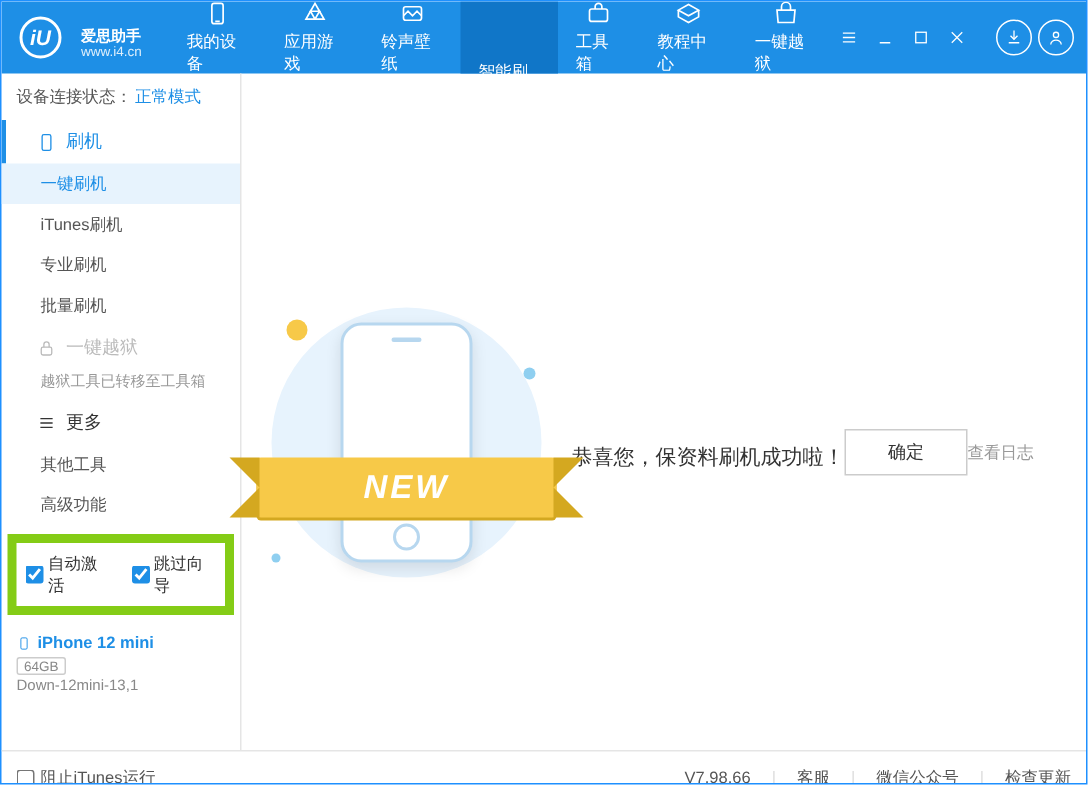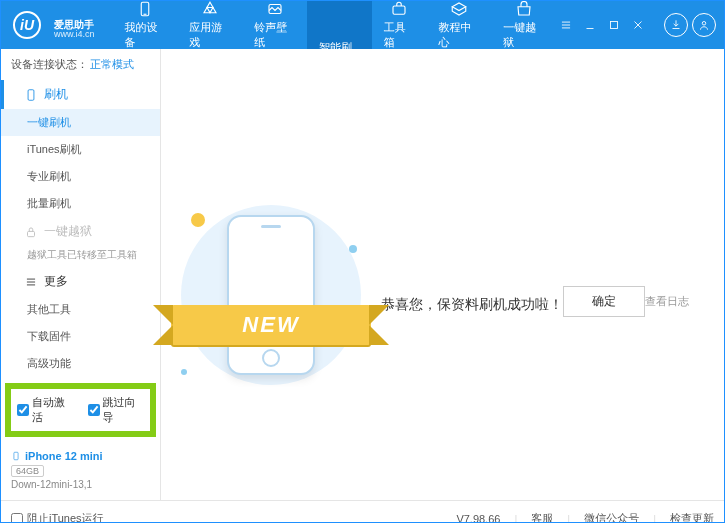--- a/index.html
+++ b/index.html
@@ -228,21 +228,20 @@
     <div class="section-hdr">
       <svg viewBox="0 0 24 24">
           <line x1="5" y1="7" x2="19" y2="7"></line>
           <line x1="5" y1="12" x2="19" y2="12"></line>
           <line x1="5" y1="17" x2="19" y2="17"></line>
         </svg>
       <span>更多</span>
     </div>
     <div class="sub-list">
       <div class="sub-item">其他工具</div>
-      <div class="sub-item">下载固件</div>
       <div class="sub-item">高级功能</div>
     </div>
 
     <div class="checkbox-area">
       <label class="chk">
         <input type="checkbox" checked="" style="">
         <span>自动激活</span>
       </label>
       <label class="chk">
         <input type="checkbox" checked="" style="">

